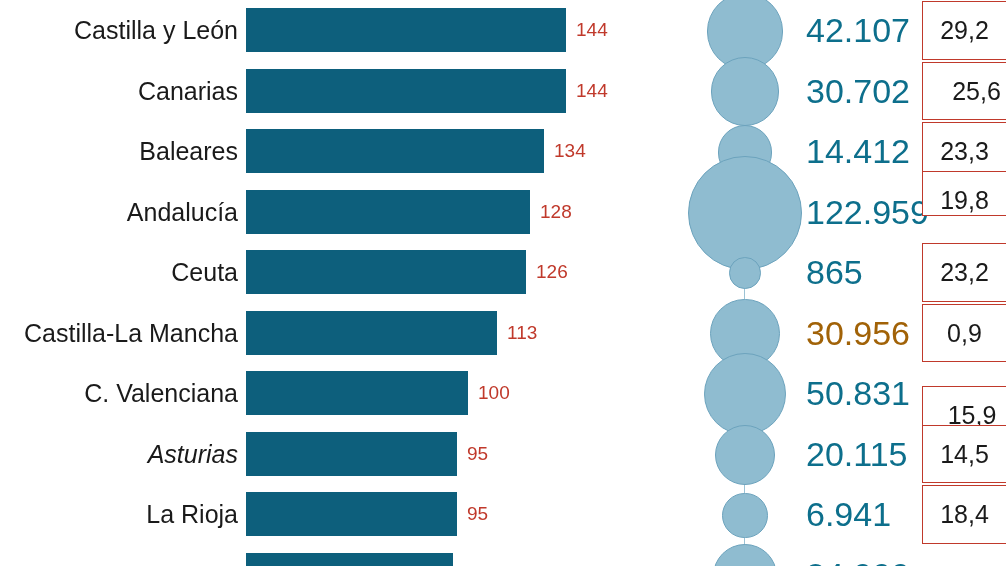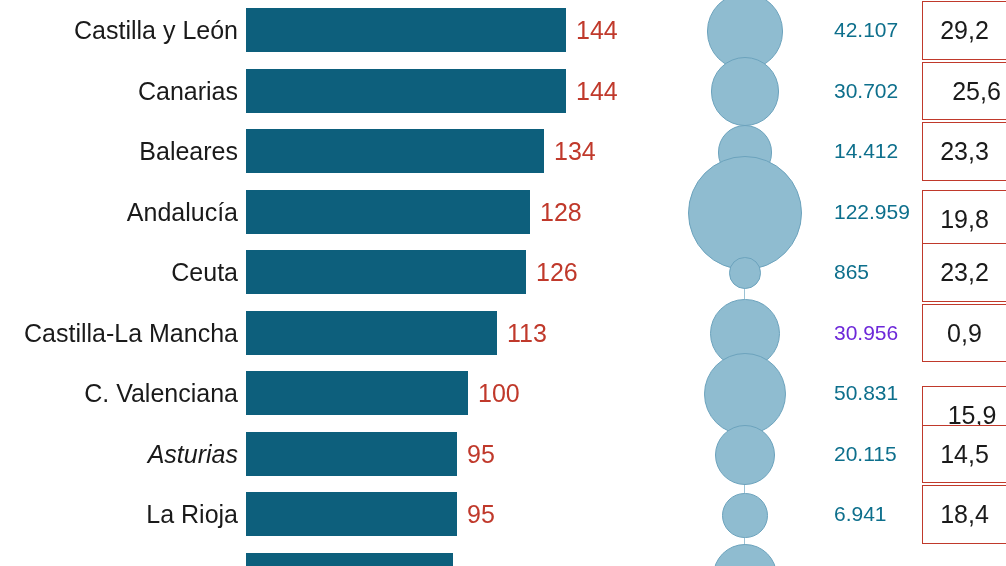--- a/index.html
+++ b/index.html
@@ -43,43 +43,43 @@
     position:absolute;
     left:0;top:0;
     height:44px;
     background:#0d5f7c;
   }
   .bar-val{
     position:absolute;
     top:0;
     height:44px;
     line-height:44px;
-    font-size:25px;
+    font-size:19px;
     color:#c0392b;
     white-space:nowrap;
   }
   
   .bubble-axis{
     position:absolute;
     left:744px;
     top:0;
     width:1px;
     height:566px;
     background:#9cc3d5;
   }
   .bubble{
     position:absolute;
     border-radius:50%;
     background:#8fbcd0;
     border:1px solid #6ca3bd;
   }
   .bubble-val{
     position:absolute;
-    left:834px;
-    font-size:21px;
+    left:806px;
+    font-size:34px;
     color:#0d6f8c;
     white-space:nowrap;
     height:60.5px;
     line-height:60.5px;
   }
   
   .cell{
     position:absolute;
     left:922px;
     width:84px;
@@ -130,40 +130,40 @@
     <div class="cell" style="top: 122px; height: 58.5px; line-height: 56.5px; border-color: rgb(192, 57, 43);">23,3</div>
     <div class="bar-val" style="left: 540px; color: rgb(192, 57, 43); top: 189.5px;">128</div>
     <div class="row" style="top: 181.5px;">
       <div class="label">Andalucía</div>
       <div class="bar-wrap" style="width: 284px;">
         <div class="bar" style="width: 284px; background: rgb(13, 95, 124);"></div>
       </div>
     </div>
     <div class="bubble" style="width: 112px; height: 112px; left: 688px; top: 155.75px; background: rgb(143, 188, 208); border-color: rgb(108, 163, 189);"></div>
     <div class="bubble-val" style="top: 181.5px; color: rgb(13, 111, 140);">122.959</div>
-    <div class="cell" style="top: 190px; height: 60px; line-height: 56.5px; border-color: rgb(192, 57, 43);">19,8</div>
+    <div class="cell" style="top: 171px; height: 45px; line-height: 56.5px; border-color: rgb(192, 57, 43);">19,8</div>
     <div class="bar-val" style="left: 536px; color: rgb(192, 57, 43); top: 250px;">126</div>
     <div class="row" style="top: 242px;">
       <div class="label">Ceuta</div>
       <div class="bar-wrap" style="width: 280px;">
         <div class="bar" style="width: 280px; background: rgb(13, 95, 124);"></div>
       </div>
     </div>
     <div class="bubble" style="width: 29.5487px; height: 29.5487px; left: 729.226px; top: 257.476px; background: rgb(143, 188, 208); border-color: rgb(108, 163, 189);"></div>
     <div class="bubble-val" style="top: 242px; color: rgb(13, 111, 140);">865</div>
     <div class="cell" style="top: 243px; height: 58.5px; line-height: 56.5px; border-color: rgb(192, 57, 43);">23,2</div>
     <div class="bar-val" style="left: 507px; color: rgb(192, 57, 43); top: 310.5px;">113</div>
     <div class="row" style="top: 302.5px;">
       <div class="label">Castilla-La Mancha</div>
       <div class="bar-wrap" style="width: 251px;">
         <div class="bar" style="width: 251px; background: rgb(13, 95, 124);"></div>
       </div>
     </div>
     <div class="bubble" style="width: 67.158px; height: 67.158px; left: 710.421px; top: 299.171px; background: rgb(143, 188, 208); border-color: rgb(108, 163, 189);"></div>
-    <div class="bubble-val" style="top: 302.5px; color: #6d28d9;">30.956</div>
+    <div class="bubble-val" style="top: 302.5px; color: #a16207;">30.956</div>
     <div class="cell" style="top: 303.5px; height: 58.5px; line-height: 56.5px; border-color: rgb(192, 57, 43);">0,9</div>
     <div class="bar-val" style="left: 478px; color: rgb(192, 57, 43); top: 371px;">100</div>
     <div class="row" style="top: 363px;">
       <div class="label">C. Valenciana</div>
       <div class="bar-wrap" style="width: 222px;">
         <div class="bar" style="width: 222px; background: rgb(13, 95, 124);"></div>
       </div>
     </div>
     <div class="bubble" style="width: 79.8664px; height: 79.8664px; left: 704.067px; top: 353.317px; background: rgb(143, 188, 208); border-color: rgb(108, 163, 189);"></div>
     <div class="bubble-val" style="top: 363px; color: rgb(13, 111, 140);">50.831</div>

